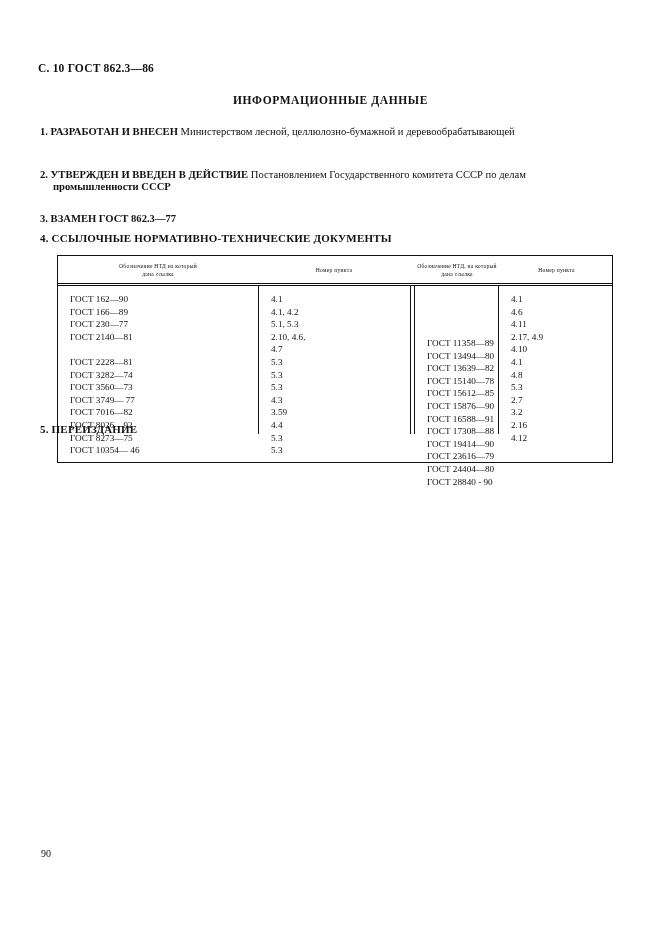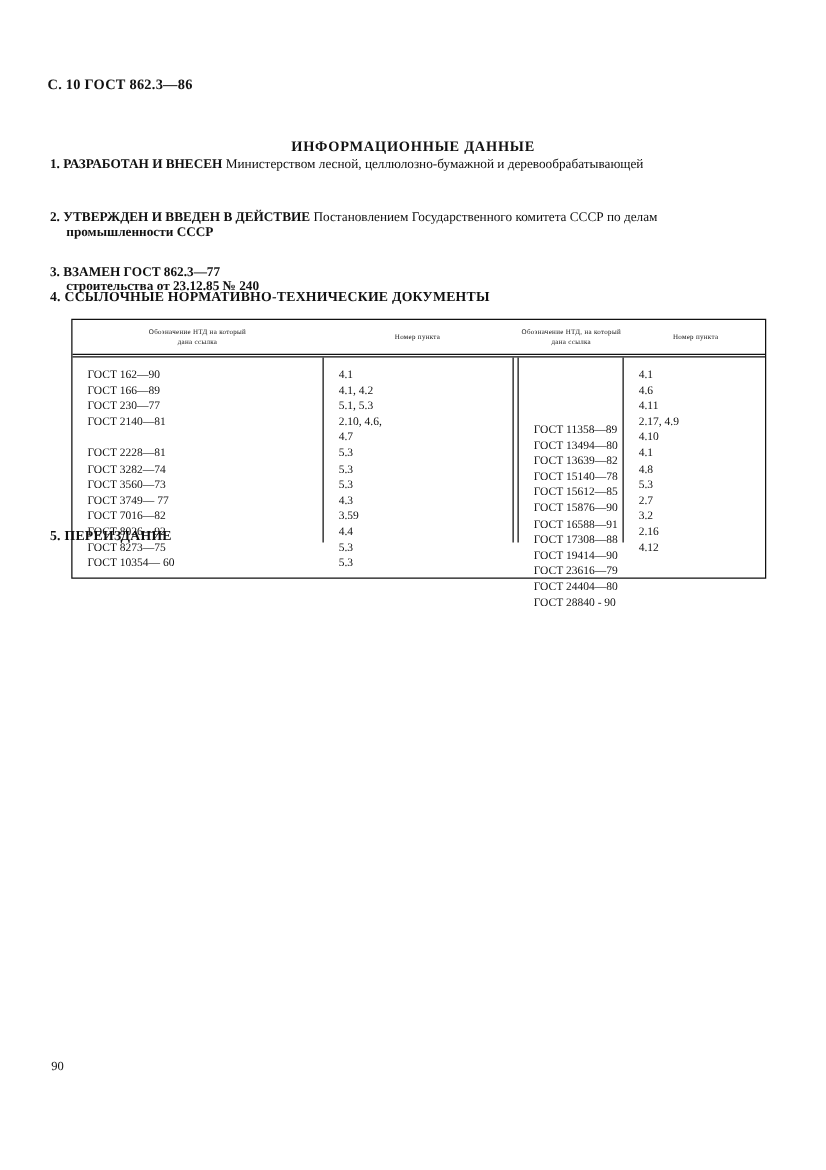--- a/index.html
+++ b/index.html
@@ -39,21 +39,20 @@
   
   .doc-title {
     position: absolute;
     top: 94px;
     left: 0;
     width: 661px;
     text-align: center;
     font-size: 11.5px;
     font-weight: bold;
     letter-spacing: 0.6px;
-    margin-top: 18px;
   }
 
   
   .clause {
     position: absolute;
     left: 40px;
     width: 588px;
     font-size: 10.6px;
     line-height: 15px;
     text-align: justify;
@@ -194,21 +193,20 @@
 
   <div class="doc-title">ИНФОРМАЦИОННЫЕ ДАННЫЕ</div>
 
   <div class="clause clause-1">
     <span class="lead">1. РАЗРАБОТАН  И  ВНЕСЕН</span><span class="tail"> Министерством  лесной,  целлюлозно-бумажной и деревообрабатывающей</span>
     <span class="cont">промышленности СССР</span>
   </div>
 
   <div class="clause clause-2">
     <span class="lead">2. УТВЕРЖДЕН И ВВЕДЕН В ДЕЙСТВИЕ</span><span class="tail">  Постановлением Государственного комитета СССР  по делам</span>
-    <span class="cont">строительства от 23.12.85 № 240</span>
   </div>
 
   <div class="clause clause-3">3. ВЗАМЕН ГОСТ 862.3—77</div>
 
   <div class="clause clause-4">4. ССЫЛОЧНЫЕ НОРМАТИВНО-ТЕХНИЧЕСКИЕ ДОКУМЕНТЫ</div>
 
   <div class="ref-table">
 
     <div class="thead">
       <div class="th th-a">
@@ -242,21 +240,21 @@
           <div>ГОСТ 230—77</div>
           <div>ГОСТ 2140—81</div>
           <div class="blank">.</div>
           <div>ГОСТ 2228—81</div>
           <div>ГОСТ 3282—74</div>
           <div>ГОСТ 3560—73</div>
           <div>ГОСТ 3749— 77</div>
           <div>ГОСТ 7016—82</div>
           <div>ГОСТ 8026—92</div>
           <div>ГОСТ 8273—75</div>
-          <div>ГОСТ 10354— 60</div>
+          <div>ГОСТ 10354— 46</div>
         </div>
       <div class="cell-col pts-left">
           <div>4.1</div>
           <div>4.1, 4.2</div>
           <div>5.1,  5.3</div>
           <div>2.10,  4.6,</div>
           <div>4.7</div>
           <div>5.3</div>
           <div>5.3</div>
           <div>5.3</div>

